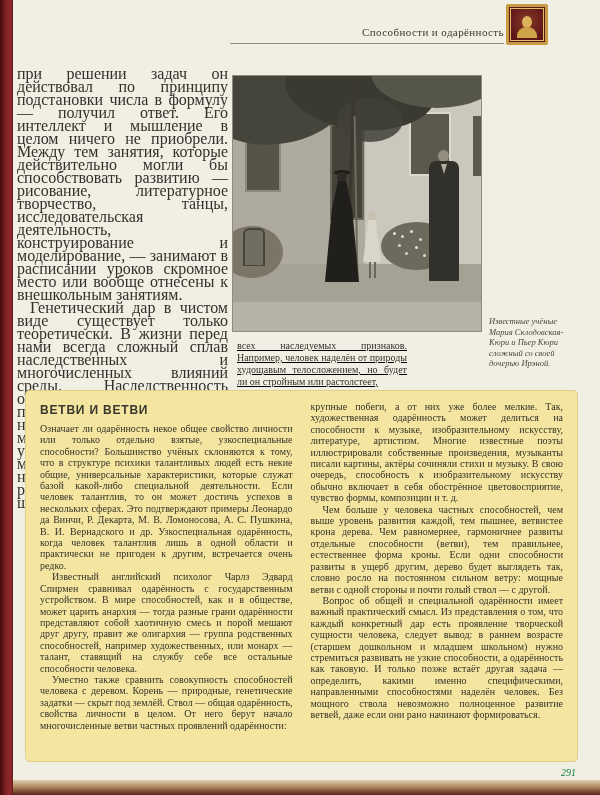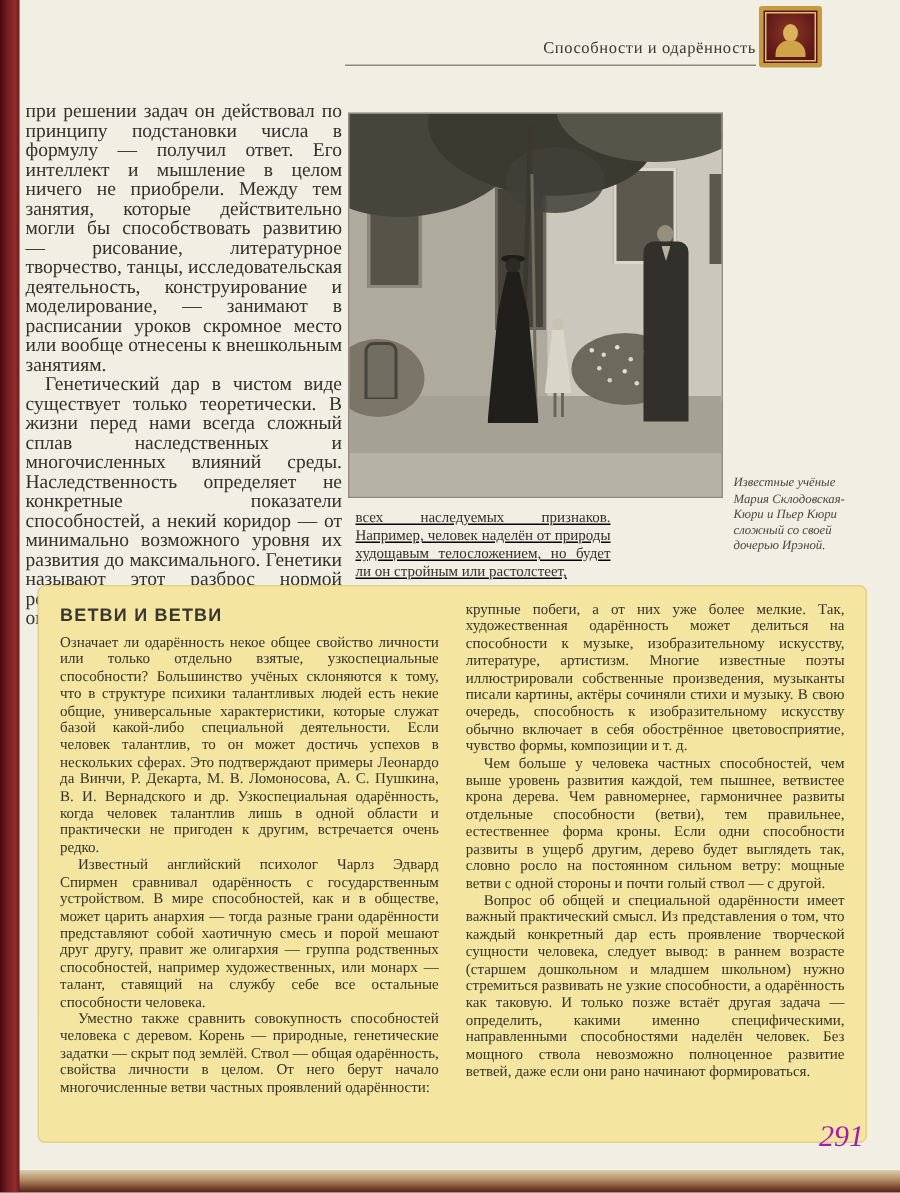--- a/index.html
+++ b/index.html
@@ -9,21 +9,21 @@
   .bottom-edge { position:absolute; left:0; bottom:0; width:100%; height:15px; background:linear-gradient(#ddcfb0,#b08a60 45%,#6e3c29 85%,#58241c); z-index:5; }
 
   .running-head { position:absolute; top:26px; right:96px; font-size:11px; color:#3b3933; letter-spacing:.4px; }
   .header-rule { position:absolute; left:230px; top:43px; width:274px; height:1px; background:#8d897e; }
   .emblem { position:absolute; left:506px; top:4px; width:42px; height:41px; background:#5d1718; border:3px solid #c59c44; border-radius:2px; z-index:2; }
   .emblem-inner { position:absolute; inset:1px; border:1px solid #e0c06f; background:radial-gradient(circle at 50% 40%, #8a3b26 0%, #641b1a 65%, #541214 100%); overflow:hidden; }
   .emblem-head { position:absolute; left:50%; top:7px; transform:translateX(-50%); width:10px; height:12px; border-radius:50%; background:#dcb25c; }
   .emblem-bust { position:absolute; left:50%; bottom:2px; transform:translateX(-50%); width:20px; height:11px; background:#cfa348; border-radius:9px 9px 0 0; }
 
   .col-left { position:absolute; left:17px; top:67px; width:211px; }
-  p.body-p { font-size:13px; line-height:13px; text-align:justify; color:#33312a; }
+  p.body-p { font-size:16px; line-height:13px; text-align:justify; color:#33312a; }
   p.indent { text-indent:13px; }
 
   .photo { position:absolute; left:232px; top:75px; width:250px; height:257px; background:#bfbbb0; border:1px solid #8f8b80; overflow:hidden; }
   .photo div { position:absolute; }
   .ph-wall-left { left:0; top:0; width:132px; height:192px; background:#aeaa9e; }
   .ph-wall-right { left:132px; top:0; width:118px; height:192px; background:#cbc7bc; }
   .ph-eave { left:130px; top:13px; width:120px; height:3px; background:#8f8b80; }
   .ph-window-left { left:12px; top:58px; width:36px; height:58px; background:#565349; border:2px solid #8d897d; }
   .ph-door { left:97px; top:48px; width:34px; height:96px; background:#45423a; border:2px solid #6b675c; }
   .ph-window-right { left:176px; top:36px; width:42px; height:64px; background:#5b584e; border:2px solid #ddd8cc; }
@@ -60,21 +60,21 @@
   .caption { position:absolute; left:489px; top:316px; width:90px; font-size:8.5px; line-height:10.6px; font-style:italic; color:#4a463e; }
   .col-mid { position:absolute; left:237px; top:340px; width:170px;text-decoration:underline; }
   .col-mid p { font-size:10px; line-height:12px; }
 
   .feature-box { position:absolute; left:25px; top:390px; width:553px; height:372px; background:#f4e6a0; border:1px solid #e2d088; border-radius:5px; padding:10px 14px; display:flex; gap:18px; overflow:hidden; }
   .feature-box .fcol { flex:1 1 0; min-width:0; }
   .feature-box h3 { font-family:"Liberation Sans", sans-serif; font-size:12px; letter-spacing:.8px; color:#3a372e; margin:2px 0 6px 0; }
   .feature-box p { font-size:10px; line-height:11.4px; text-align:justify; color:#363329; }
   .feature-box p.indent { text-indent:12px; }
 
-  .page-number { position:absolute; right:24px; top:747px; font-size:20px; font-style:italic; color:#a21caf; z-index:6; }
+  .page-number { position:absolute; right:24px; top:767px; font-size:10px; font-style:italic; color:#15803d; z-index:6; }
 </style>
 </head>
 <body>
 
 <div class="book">
   <div class="spine"></div>
 
   <div class="running-head">Способности и одарённость</div>
   <div class="header-rule"></div>
 

